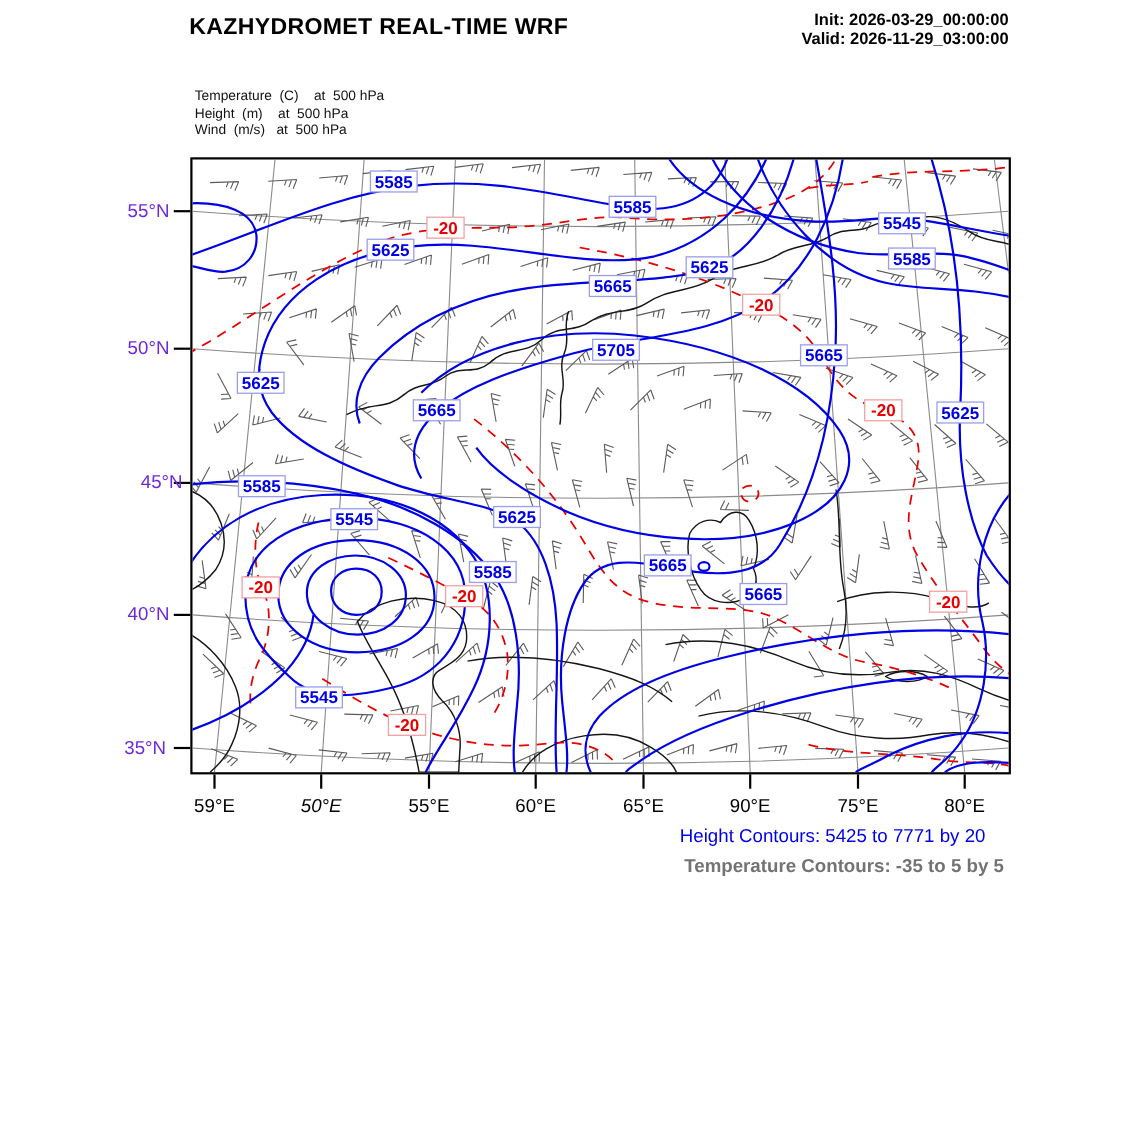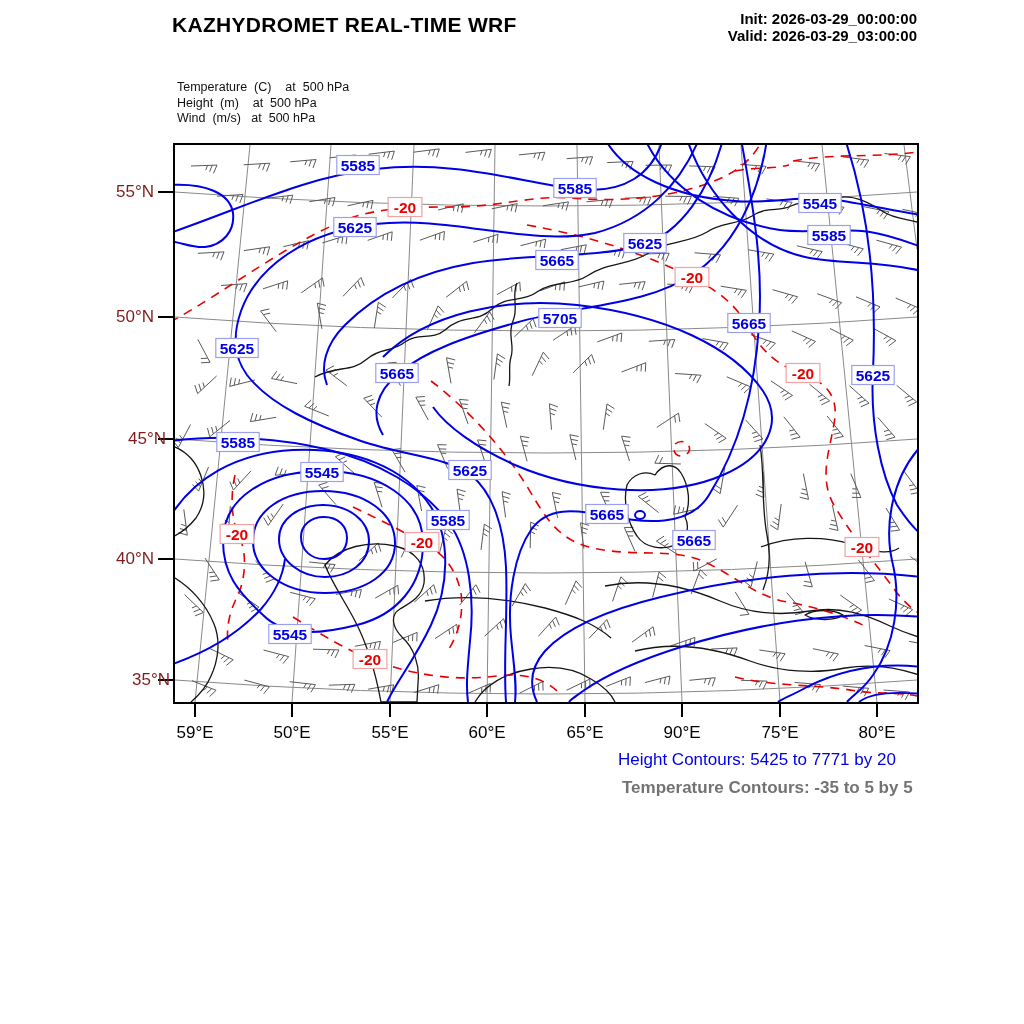--- a/index.html
+++ b/index.html
@@ -3,35 +3,35 @@
 <meta charset="utf-8">
 <style>
   html,body{margin:0;padding:0;background:#ffffff;}
   body{width:1024px;height:1024px;position:relative;font-family:"Liberation Sans",sans-serif;overflow:hidden;}
   .abs{position:absolute;}
   #title{left:172px;top:13px;font-size:21px;font-weight:700;letter-spacing:.3px;color:#000;}
   #runinfo{right:107px;top:11px;text-align:right;font-size:15px;font-weight:600;color:#000;line-height:16.5px;}
   #legend{left:177px;top:80px;font-size:12.5px;color:#111;line-height:15.5px;white-space:pre;}
   #map{left:173px;top:143px;width:742px;height:557px;border:2px solid #000;box-sizing:content-box;background:#fff;}
   #mapsvg{display:block;}
-  .latlab{position:absolute;width:60px;text-align:right;font-size:17px;color:#7f1d1d;}
+  .latlab{position:absolute;width:60px;text-align:right;font-size:17px;color:#6d28d9;}
   .lonlab{position:absolute;width:64px;text-align:center;font-size:17px;color:#000;}
   .ltick{position:absolute;height:2px;width:15px;background:#000;}
   .btick{position:absolute;width:2px;height:13px;background:#000;}
   #footer-height{left:618px;top:750px;font-size:17px;}
   #footer-temp{left:622px;top:778px;font-size:17px;}
 </style>
 </head>
 <body>
 
 <div class="abs" id="title">KAZHYDROMET REAL-TIME WRF</div>
 
 <div class="abs" id="runinfo">
   <div>Init: 2026-03-29_00:00:00</div>
-  <div>Valid: 2026-03-29_03:00:00</div>
+  <div>Valid: 2026-11-29_03:00:00</div>
 </div>
 
 <div class="abs" id="legend">Temperature  (C)    at  500 hPa
 Height  (m)    at  500 hPa
 Wind  (m/s)   at  500 hPa</div>
 
 <div class="abs" id="map">
   <svg id="mapsvg" width="742" height="557" viewBox="0 0 742 557">
       <g>
         <path d="M 0 47 Q 371 75 742 47" fill="none" stroke="#8a8a8a" stroke-width="1"></path>
@@ -431,25 +431,25 @@
 
 <div class="ltick" style="left: 158px; top: 191px;"></div>
 <div class="latlab abs" style="left: 94px; top: 182px;">55°N</div>
 <div class="ltick" style="left: 158px; top: 316px;"></div>
 <div class="latlab abs" style="left: 94px; top: 307px;">50°N</div>
 <div class="ltick" style="left: 158px; top: 438px;"></div>
 <div class="latlab abs" style="left: 106px; top: 429px; text-align: right;">45°N</div>
 <div class="ltick" style="left: 158px; top: 558px;"></div>
 <div class="latlab abs" style="left: 94px; top: 549px;">40°N</div>
 <div class="ltick" style="left: 158px; top: 679px;"></div>
-<div class="latlab abs" style="left: 110px; top: 670px;">35°N</div>
+<div class="latlab abs" style="left: 91px; top: 670px;">35°N</div>
 <div class="btick" style="left: 194px; top: 704px;"></div>
 <div class="lonlab abs" style="left: 163px; top: 723px;">59°E</div>
 <div class="btick" style="left: 291px; top: 704px;"></div>
-<div class="lonlab abs" style="left: 260px; top: 723px;">50°E</div>
+<div class="lonlab abs" style="left: 260px; top: 723px; font-style: italic;">50°E</div>
 <div class="btick" style="left: 389px; top: 704px;"></div>
 <div class="lonlab abs" style="left: 358px; top: 723px;">55°E</div>
 <div class="btick" style="left: 486px; top: 704px;"></div>
 <div class="lonlab abs" style="left: 455px; top: 723px;">60°E</div>
 <div class="btick" style="left: 584px; top: 704px;"></div>
 <div class="lonlab abs" style="left: 553px; top: 723px;">65°E</div>
 <div class="btick" style="left: 681px; top: 704px;"></div>
 <div class="lonlab abs" style="left: 650px; top: 723px;">90°E</div>
 <div class="btick" style="left: 779px; top: 704px;"></div>
 <div class="lonlab abs" style="left: 748px; top: 723px;">75°E</div>

